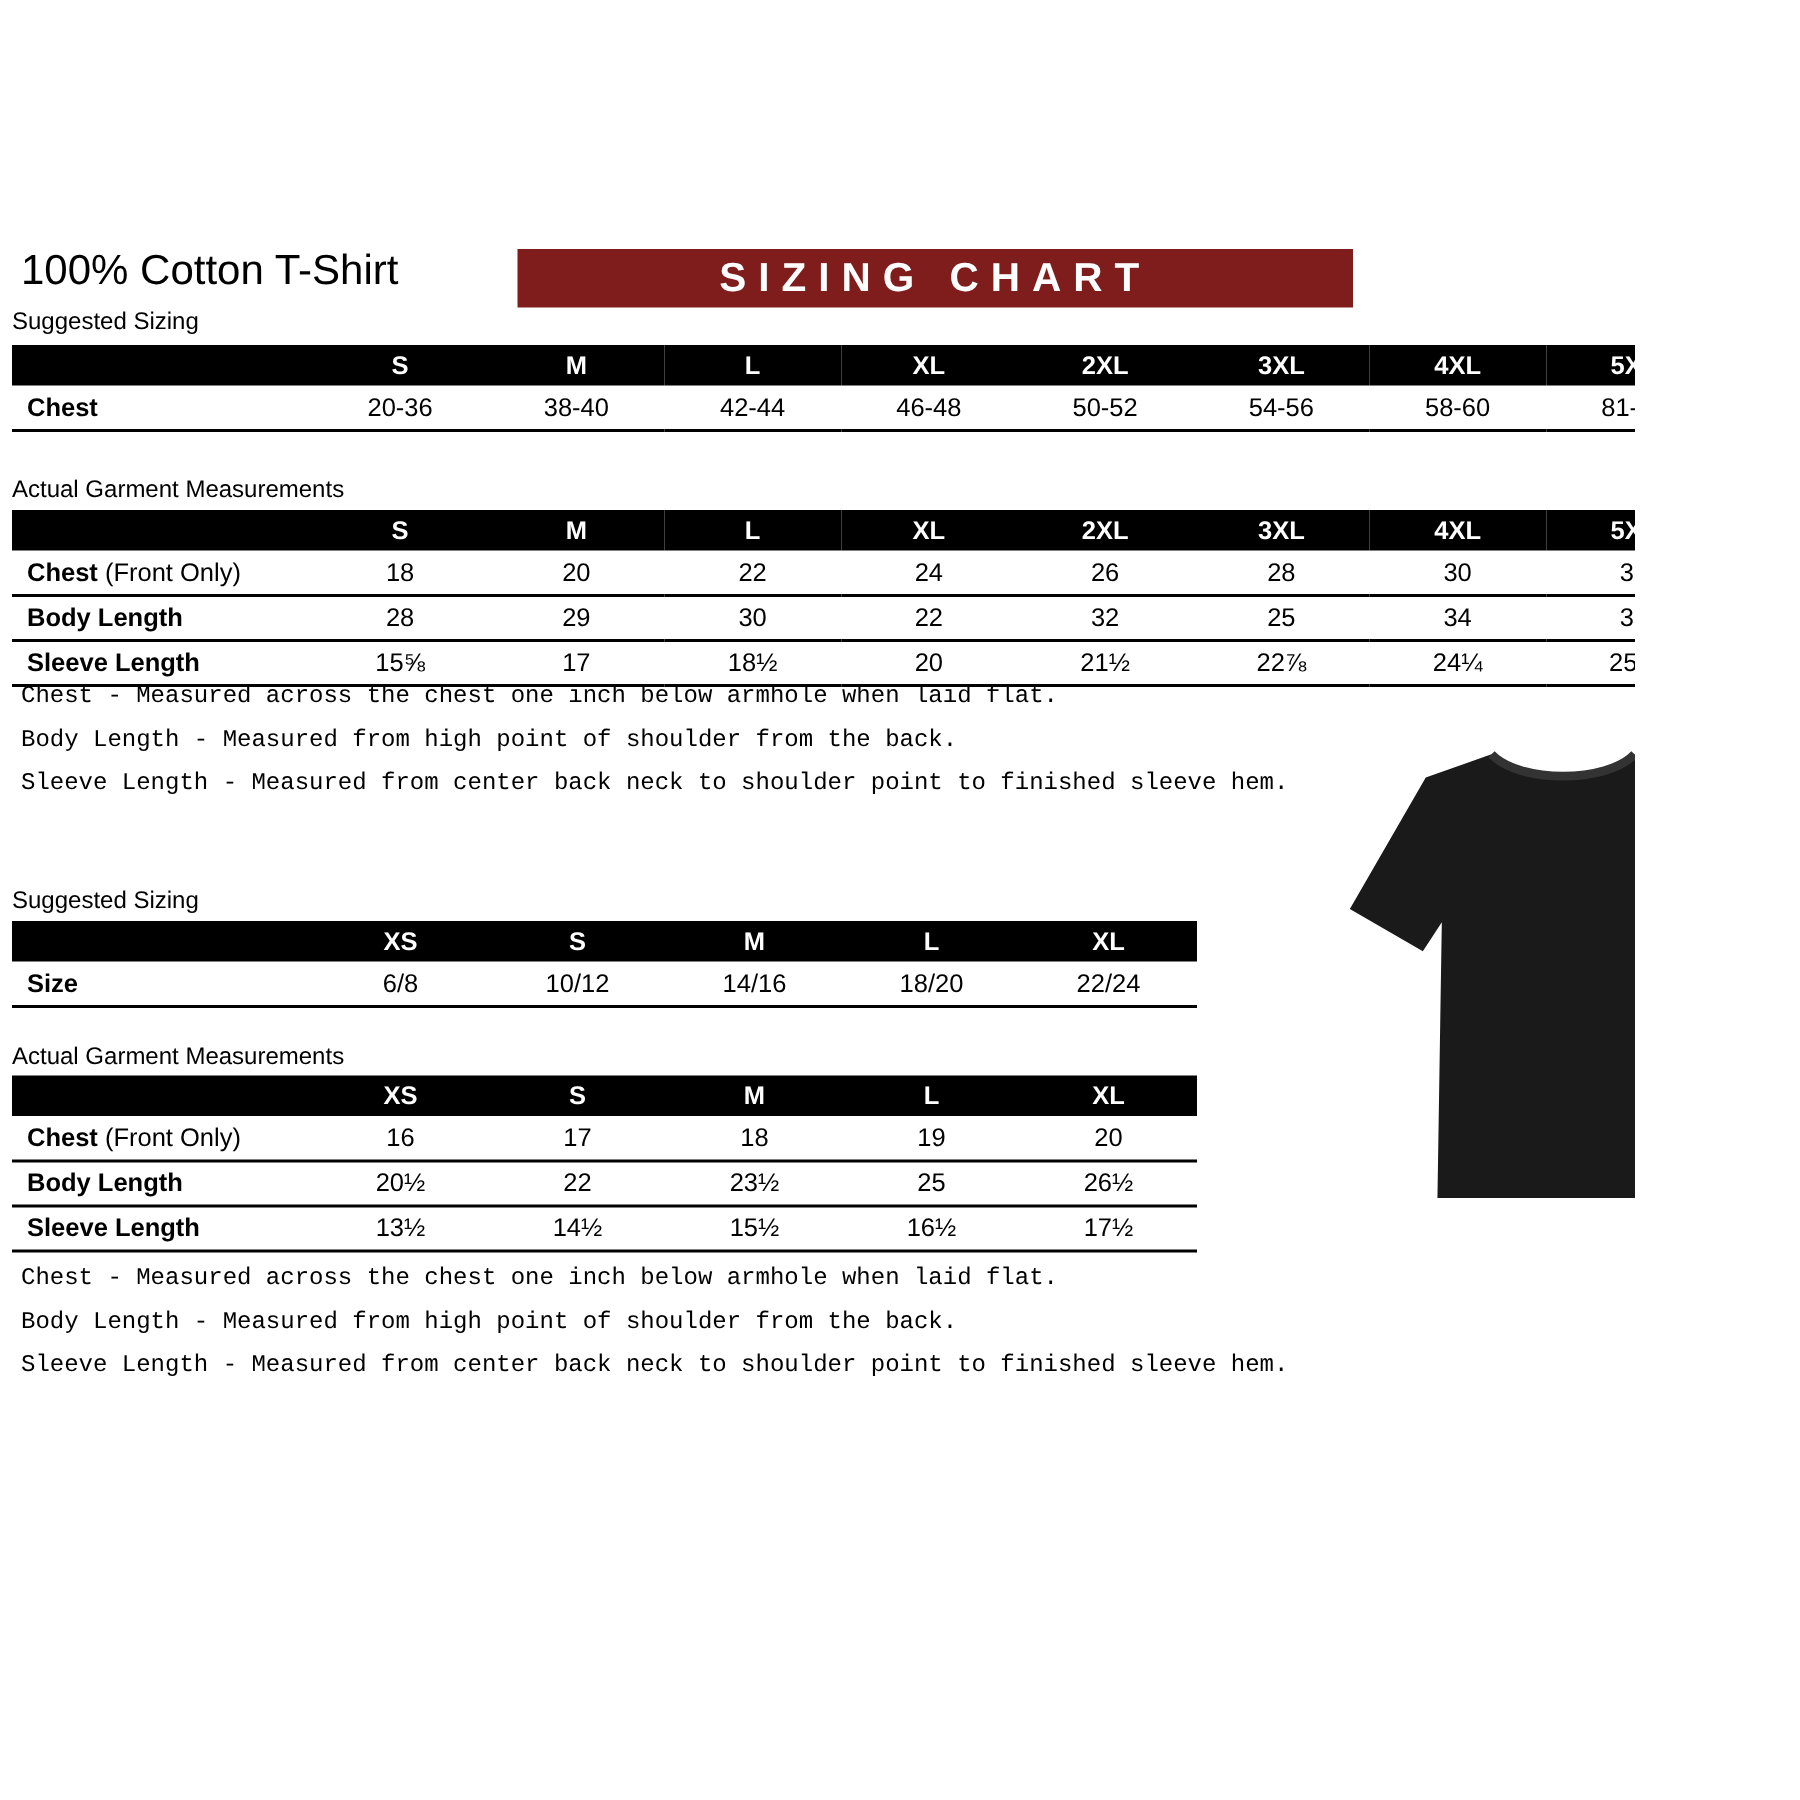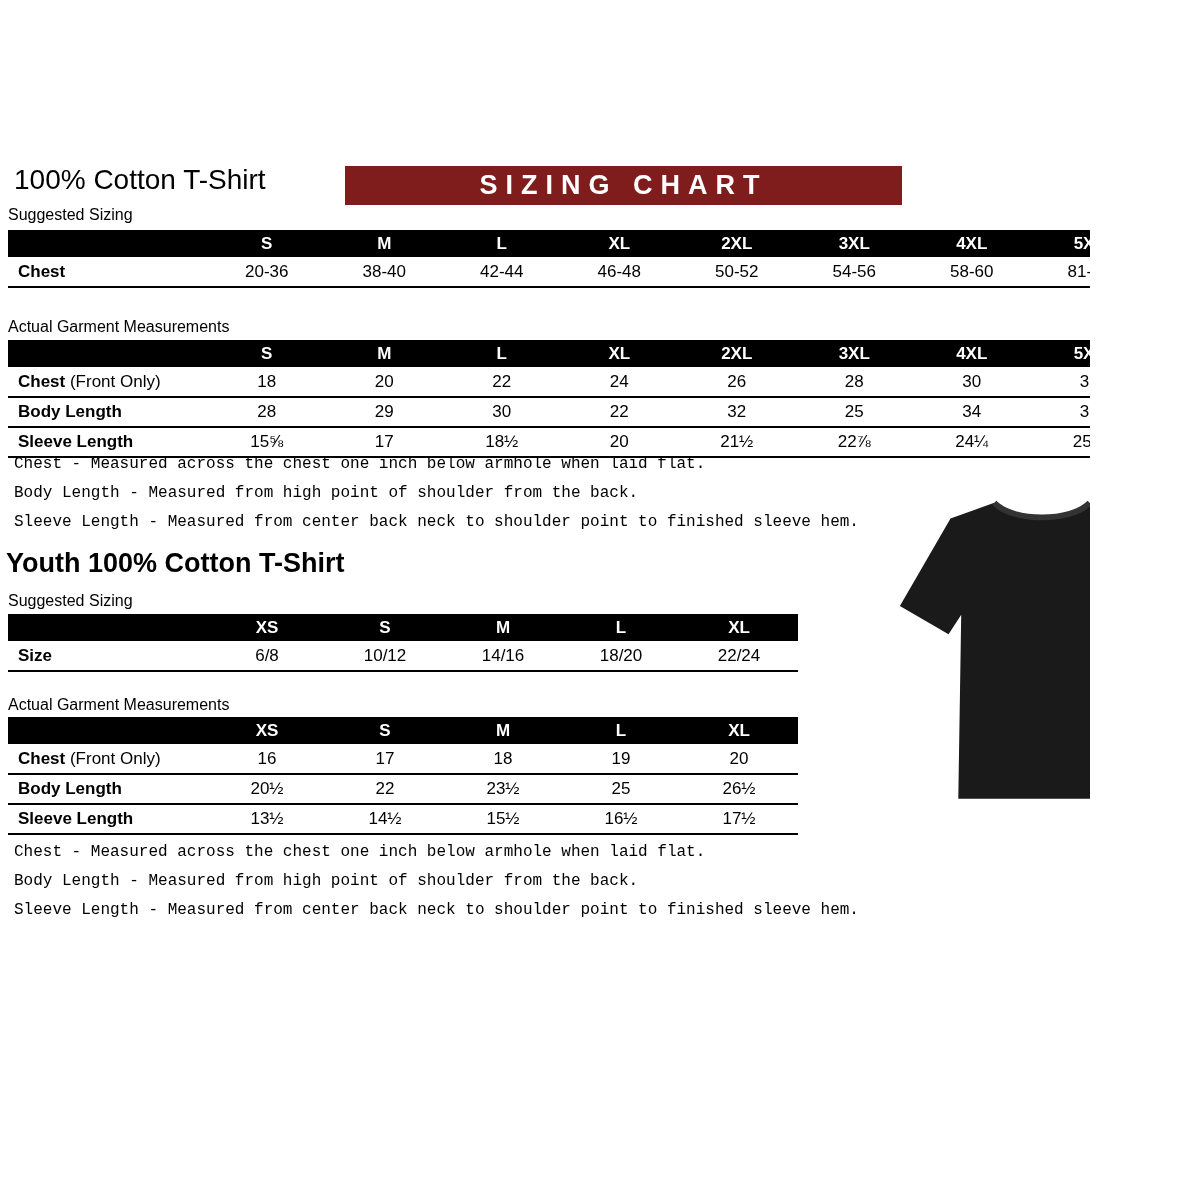--- a/index.html
+++ b/index.html
@@ -128,21 +128,20 @@
         </tbody>
       </table>
   </div>
 
   <div class="notes" style="top:455px;">
     <p>Chest - Measured across the chest one inch below armhole when laid flat.</p>
     <p>Body Length - Measured from high point of shoulder from the back.</p>
     <p>Sleeve Length - Measured from center back neck to shoulder point to finished sleeve hem.</p>
   </div>
 
-  <div class="youth-title">Youth 100% Cotton T-Shirt</div>
 
   <div class="section-label" style="top:592px;">Suggested Sizing</div>
 
   <div class="tbl-wrap" style="top:614px; width:790px;">
     <table class="size-table youth-tbl">
         <thead>
           <tr>
             <th class="label-col"></th>
             <th>XS</th>
             <th>S</th>

